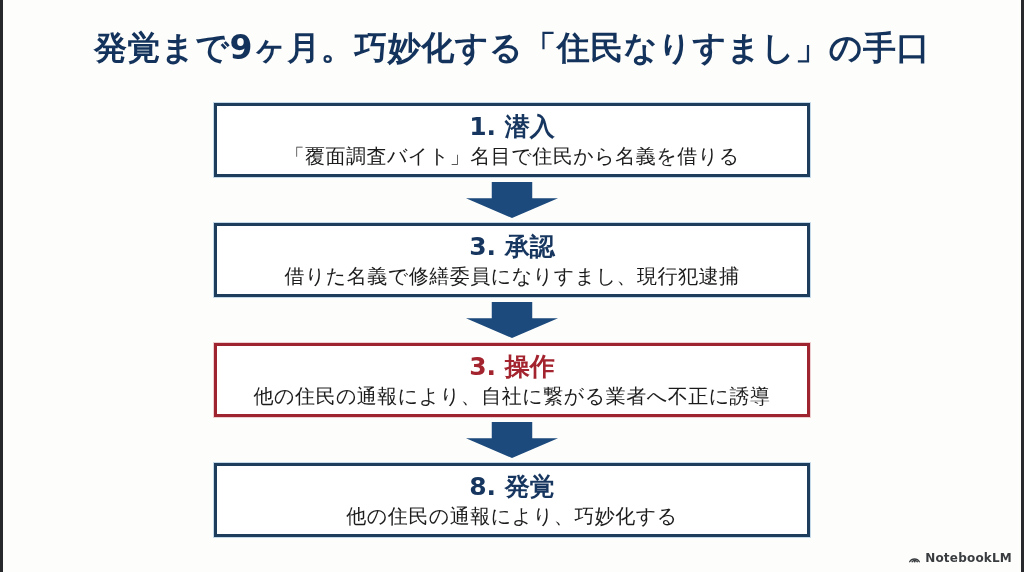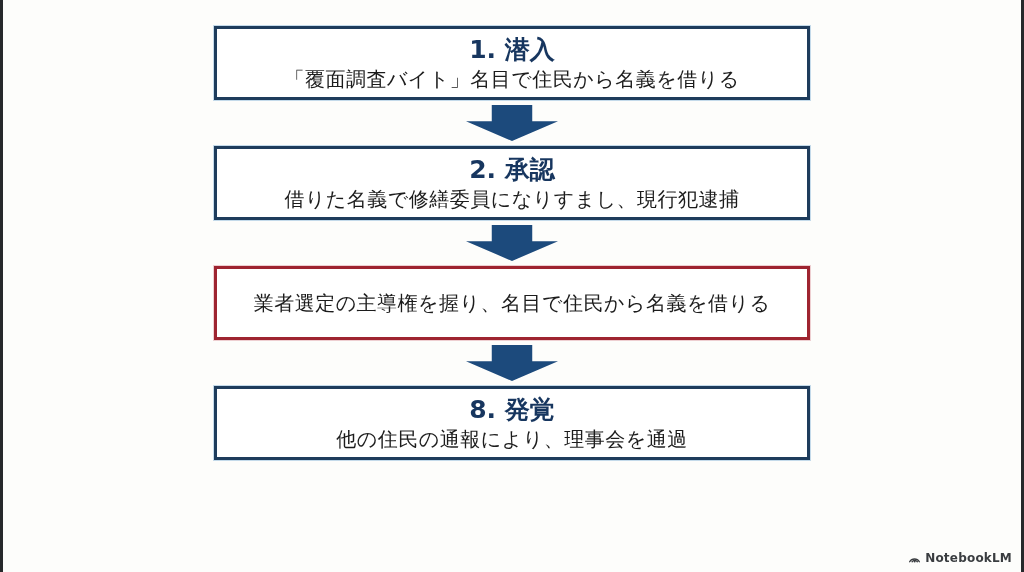--- a/index.html
+++ b/index.html
@@ -120,46 +120,48 @@
   }
 </style>
 </head>
 <body>
 
 <div class="frame-edge left"></div>
 <div class="frame-edge right"></div>
 
 <div class="slide">
 
+  <h1 class="title">発覚まで9ヶ月。巧妙化する「住民なりすまし」の手口</h1>
 
   <div class="flow">
 
     <div class="step-box">
       <div class="step-heading">1. 潜入</div>
       <div class="step-desc">「覆面調査バイト」名目で住民から名義を借りる</div>
     </div>
 
     <div class="down-arrow"></div>
 
     <div class="step-box">
-      <div class="step-heading">2. 承認</div>
+      <div class="step-heading">3. 承認</div>
       <div class="step-desc">借りた名義で修繕委員になりすまし、現行犯逮捕</div>
     </div>
 
     <div class="down-arrow"></div>
 
     <div class="step-box highlight">
-      <div class="step-desc">業者選定の主導権を握り、名目で住民から名義を借りる</div>
+      <div class="step-heading">3. 操作</div>
+      <div class="step-desc">他の住民の通報により、自社に繋がる業者へ不正に誘導</div>
     </div>
 
     <div class="down-arrow"></div>
 
     <div class="step-box">
       <div class="step-heading">8. 発覚</div>
-      <div class="step-desc">他の住民の通報により、理事会を通過</div>
+      <div class="step-desc">他の住民の通報により、巧妙化する</div>
     </div>
 
   </div>
 
   <div class="watermark">
     <span class="wm-icon">
       <svg viewBox="0 0 16 16" width="13" height="13" xmlns="http://www.w3.org/2000/svg">
         <path d="M2 12 A7 7 0 0 1 14 12" fill="none" stroke="#3a3d40" stroke-width="1.6" stroke-linecap="round"></path>
         <path d="M5 12 A4 4 0 0 1 11.5 12" fill="none" stroke="#3a3d40" stroke-width="1.6" stroke-linecap="round"></path>
         <circle cx="8.2" cy="11.6" r="1.2" fill="#3a3d40"></circle>

